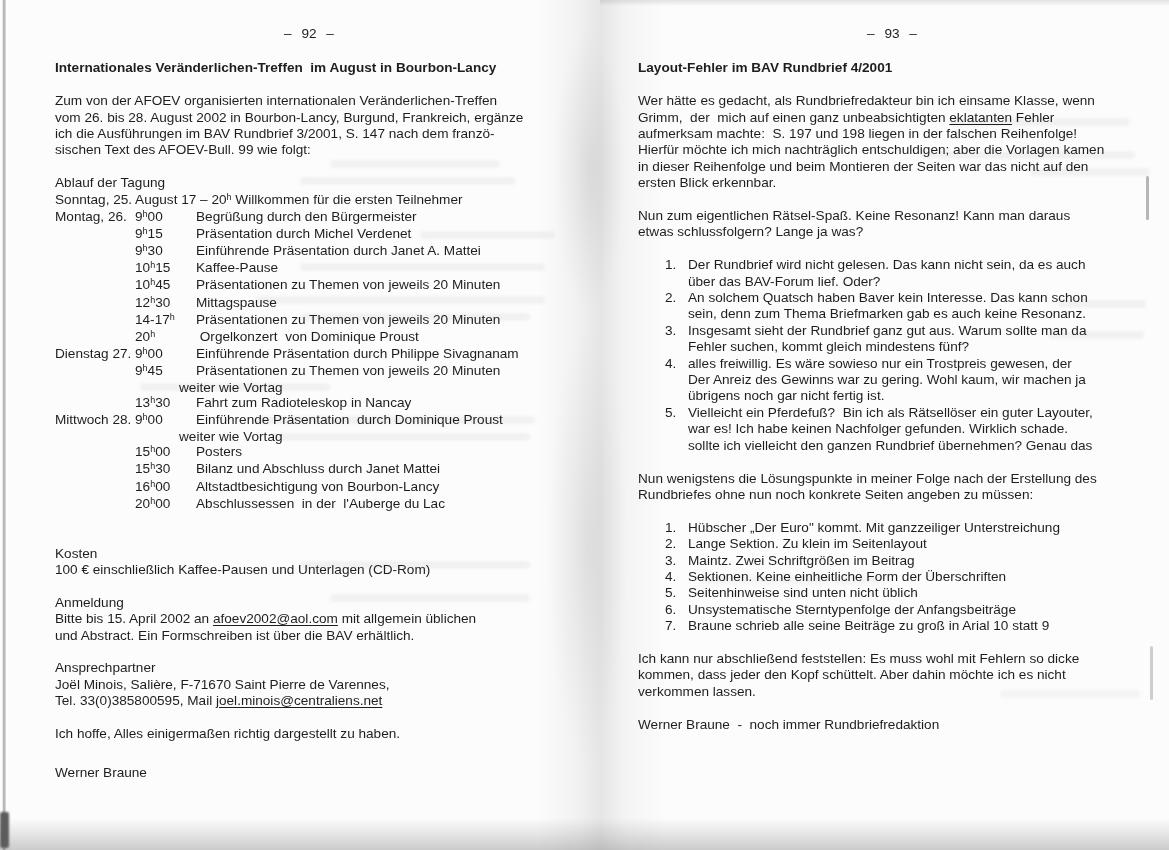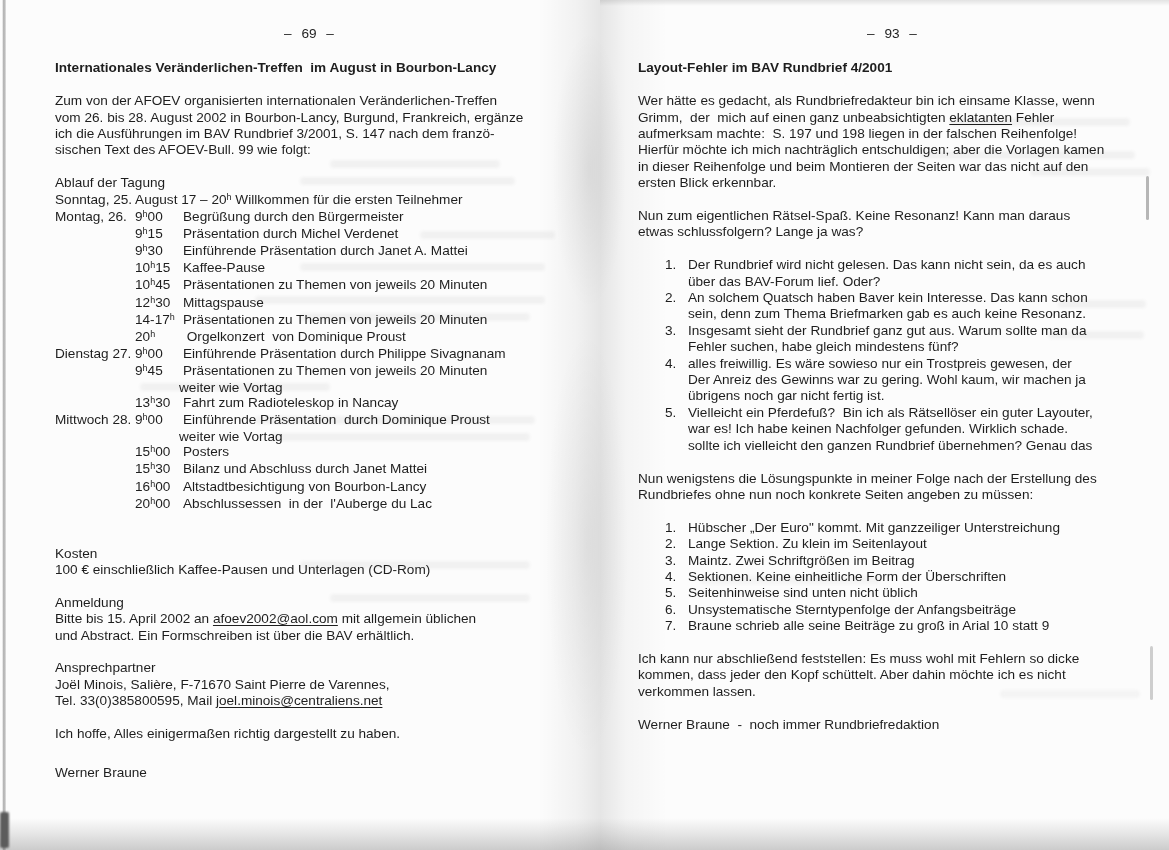--- a/index.html
+++ b/index.html
@@ -34,21 +34,21 @@
   .title{font-weight:bold;margin-bottom:10px;white-space:pre;}
   .page-right .title{text-align:left;}
   .block{margin-top:calc(var(--g,1) * 16.4px);}
   .ln{white-space:pre;}
   .u{text-decoration:underline;text-underline-offset:2px;}
   .sup{font-size:9px;position:relative;top:-4px;}
   
   .srow{display:flex;line-height:15.1px;}
   .sr-day{width:80px;flex:none;white-space:pre;}
   .sr-time{width:41px;flex:none;text-align:left;white-space:pre;}
-  .sr-desc{margin-left:7px;white-space:pre;}
+  .sr-desc{margin-left:20px;white-space:pre;}
   .sr-desc.cont{margin-left:3px;}
   
   .olist{padding-left:27px;}
   .li{display:flex;}
   .num{width:23px;flex:none;}
   .libody{flex:1;}
 </style>
 </head>
 <body>
 
@@ -73,21 +73,21 @@
   <div class="bleed" style="left:330px;top:594px;width:200px"></div>
   <div class="bleed" style="left:950px;top:118px;width:180px"></div>
   <div class="bleed" style="left:920px;top:151px;width:215px"></div>
   <div class="bleed" style="left:1030px;top:168px;width:120px"></div>
   <div class="bleed" style="left:1058px;top:300px;width:88px"></div>
   <div class="bleed" style="left:1048px;top:331px;width:96px"></div>
   <div class="bleed" style="left:700px;top:576px;width:180px;opacity:0.05"></div>
   <div class="bleed" style="left:1000px;top:690px;width:140px;opacity:0.05"></div>
 
   <div class="page page-left">
-    <div class="pageno">– 69 –</div>
+    <div class="pageno">– 92 –</div>
     <div class="title">Internationales Veränderlichen-Treffen  im August in Bourbon-Lancy</div>
     <div>
         <div class="block para" style="--g: 1;">
           <div class="ln"><span>Zum von der AFOEV organisierten internationalen Veränderlichen-Treffen</span></div>
           <div class="ln"><span>vom 26. bis 28. August 2002 in Bourbon-Lancy, Burgund, Frankreich, ergänze</span></div>
           <div class="ln"><span>ich die Ausführungen im BAV Rundbrief 3/2001, S. 147 nach dem franzö-</span></div>
           <div class="ln"><span>sischen Text des AFOEV-Bull. 99 wie folgt:</span></div>
         </div>
         <div class="block para" style="--g: 1;">
           <div class="ln"><span>Ablauf der Tagung</span></div>
@@ -236,21 +236,21 @@
             <span class="num">2.</span>
             <span class="libody">
               <div class="ln"><span>An solchem Quatsch haben Baver kein Interesse. Das kann schon</span></div>
               <div class="ln"><span>sein, denn zum Thema Briefmarken gab es auch keine Resonanz.</span></div>
             </span>
           </div>
           <div class="li">
             <span class="num">3.</span>
             <span class="libody">
               <div class="ln"><span>Insgesamt sieht der Rundbrief ganz gut aus. Warum sollte man da</span></div>
-              <div class="ln"><span>Fehler suchen, habe gleich mindestens fünf?</span></div>
+              <div class="ln"><span>Fehler suchen, kommt gleich mindestens fünf?</span></div>
             </span>
           </div>
           <div class="li">
             <span class="num">4.</span>
             <span class="libody">
               <div class="ln"><span>alles freiwillig. Es wäre sowieso nur ein Trostpreis gewesen, der</span></div>
               <div class="ln"><span>Der Anreiz des Gewinns war zu gering. Wohl kaum, wir machen ja</span></div>
               <div class="ln"><span>übrigens noch gar nicht fertig ist.</span></div>
             </span>
           </div>

